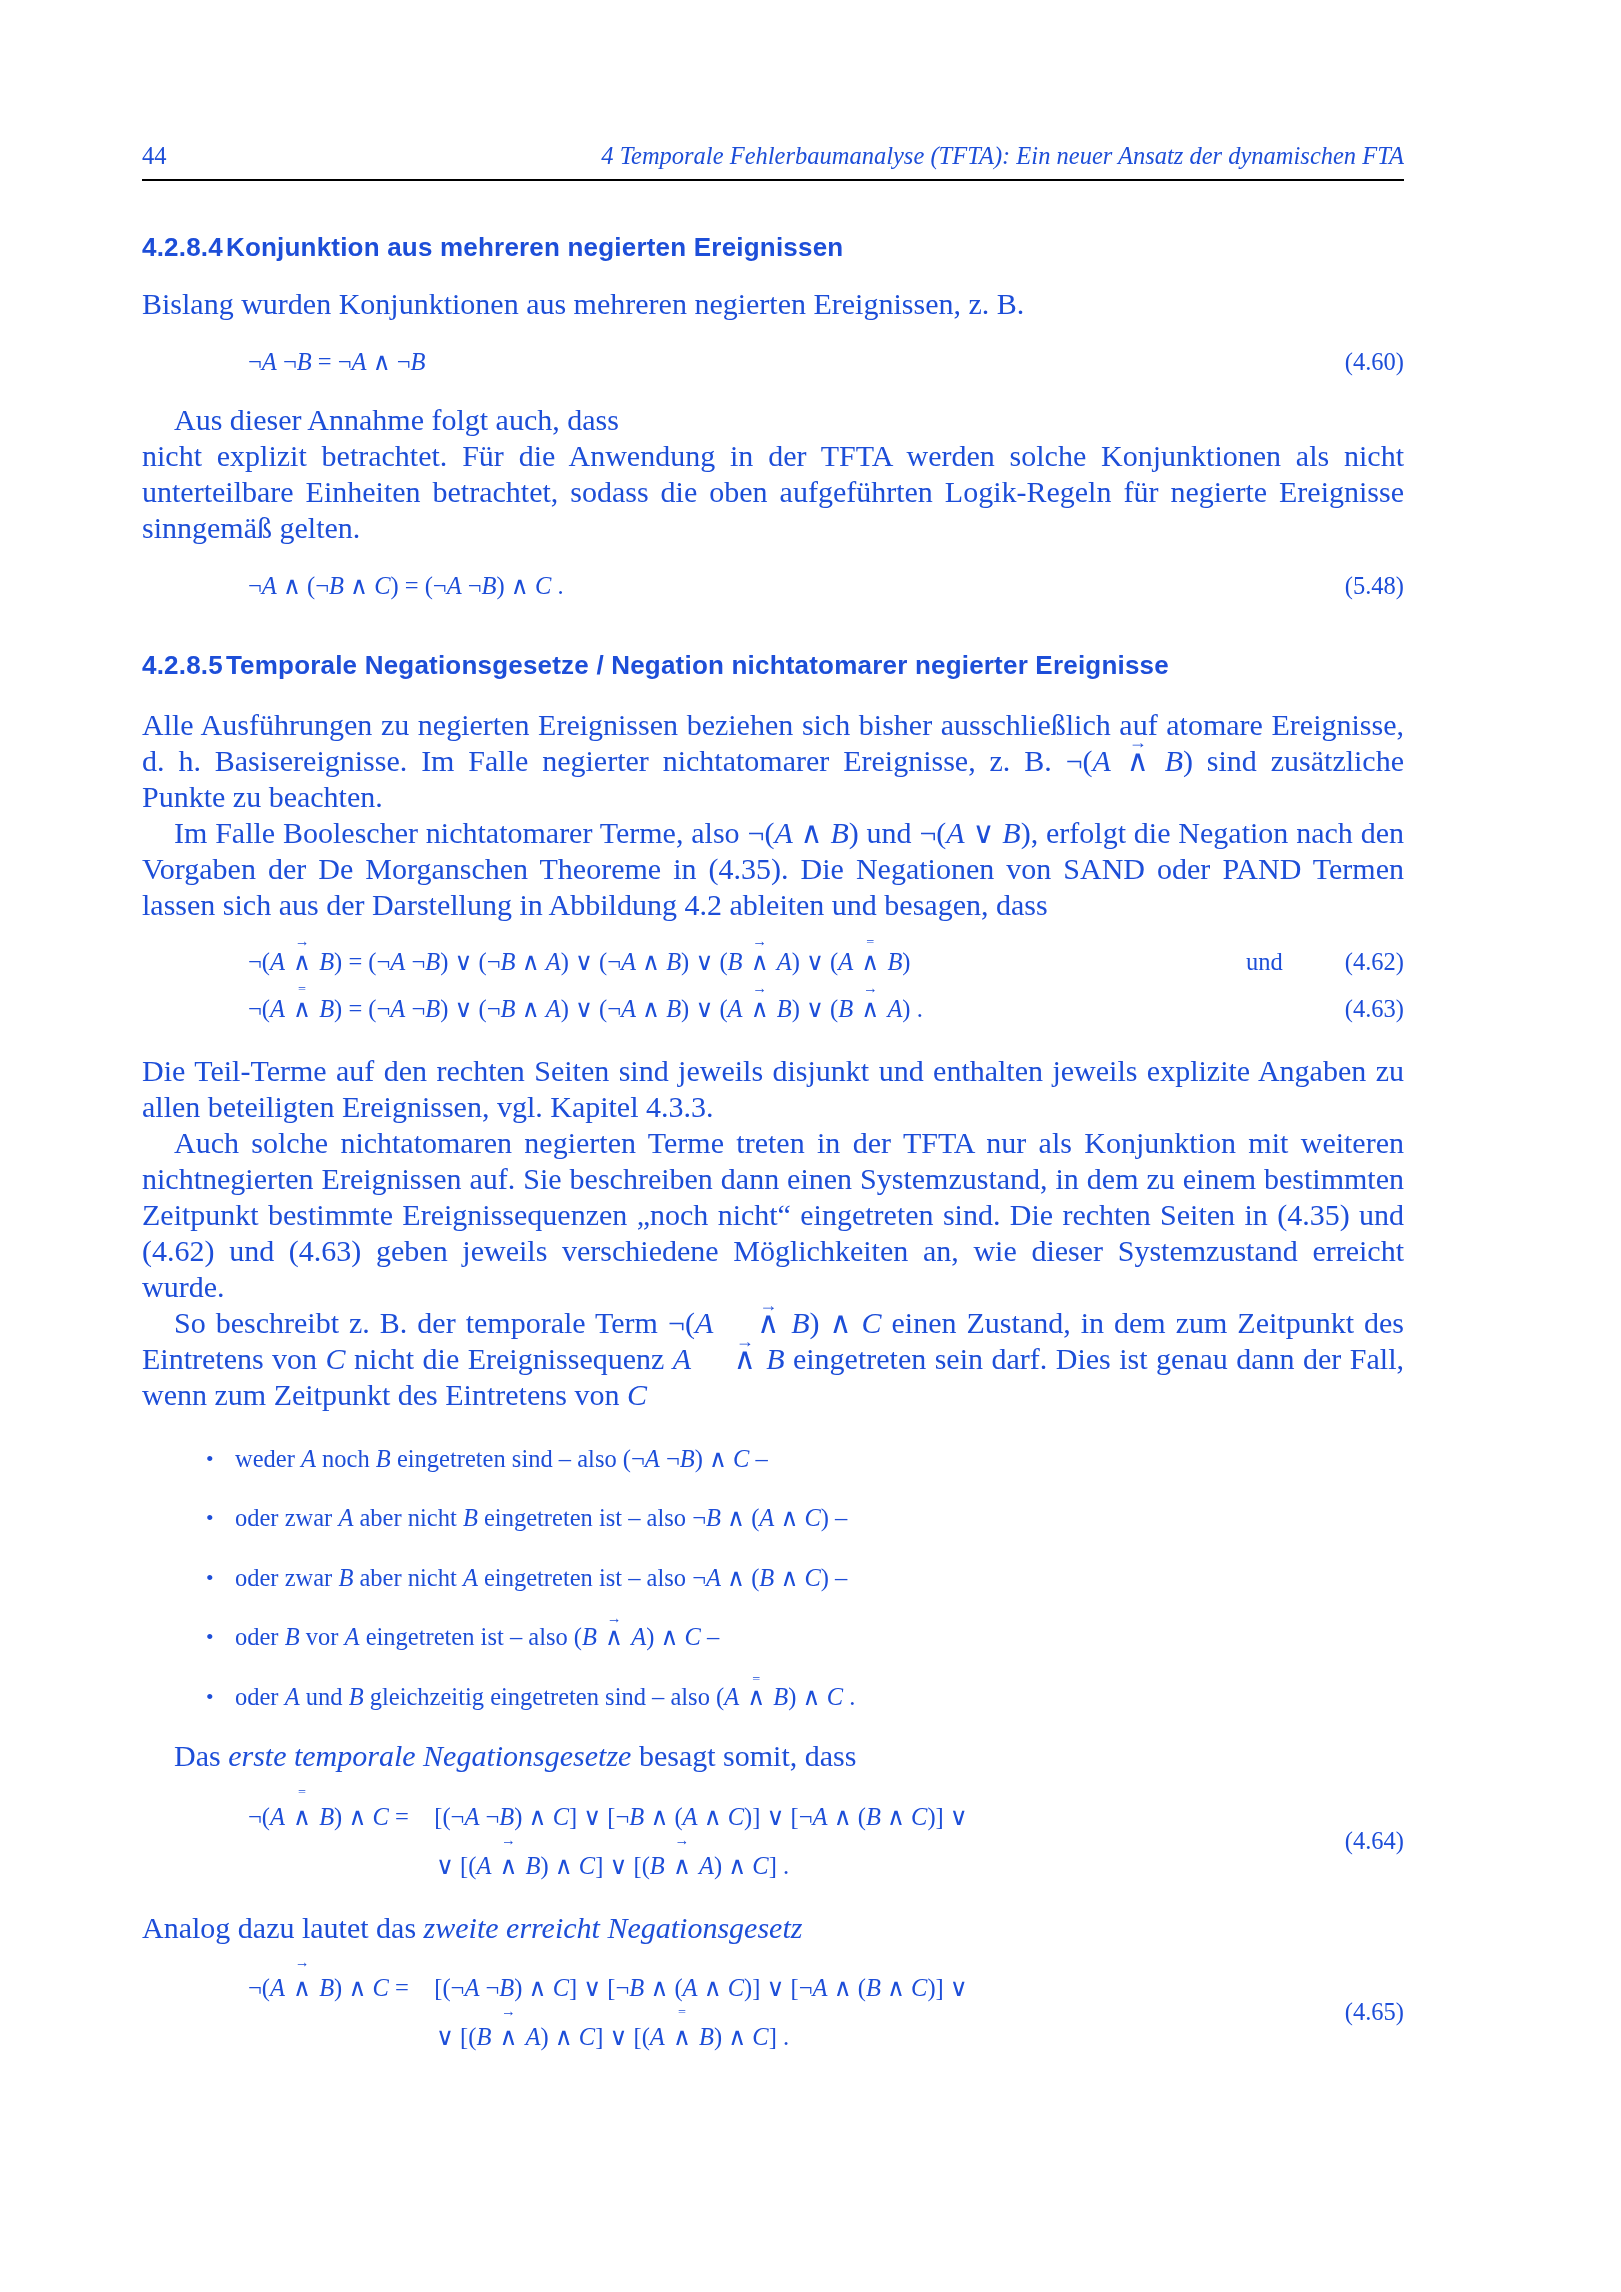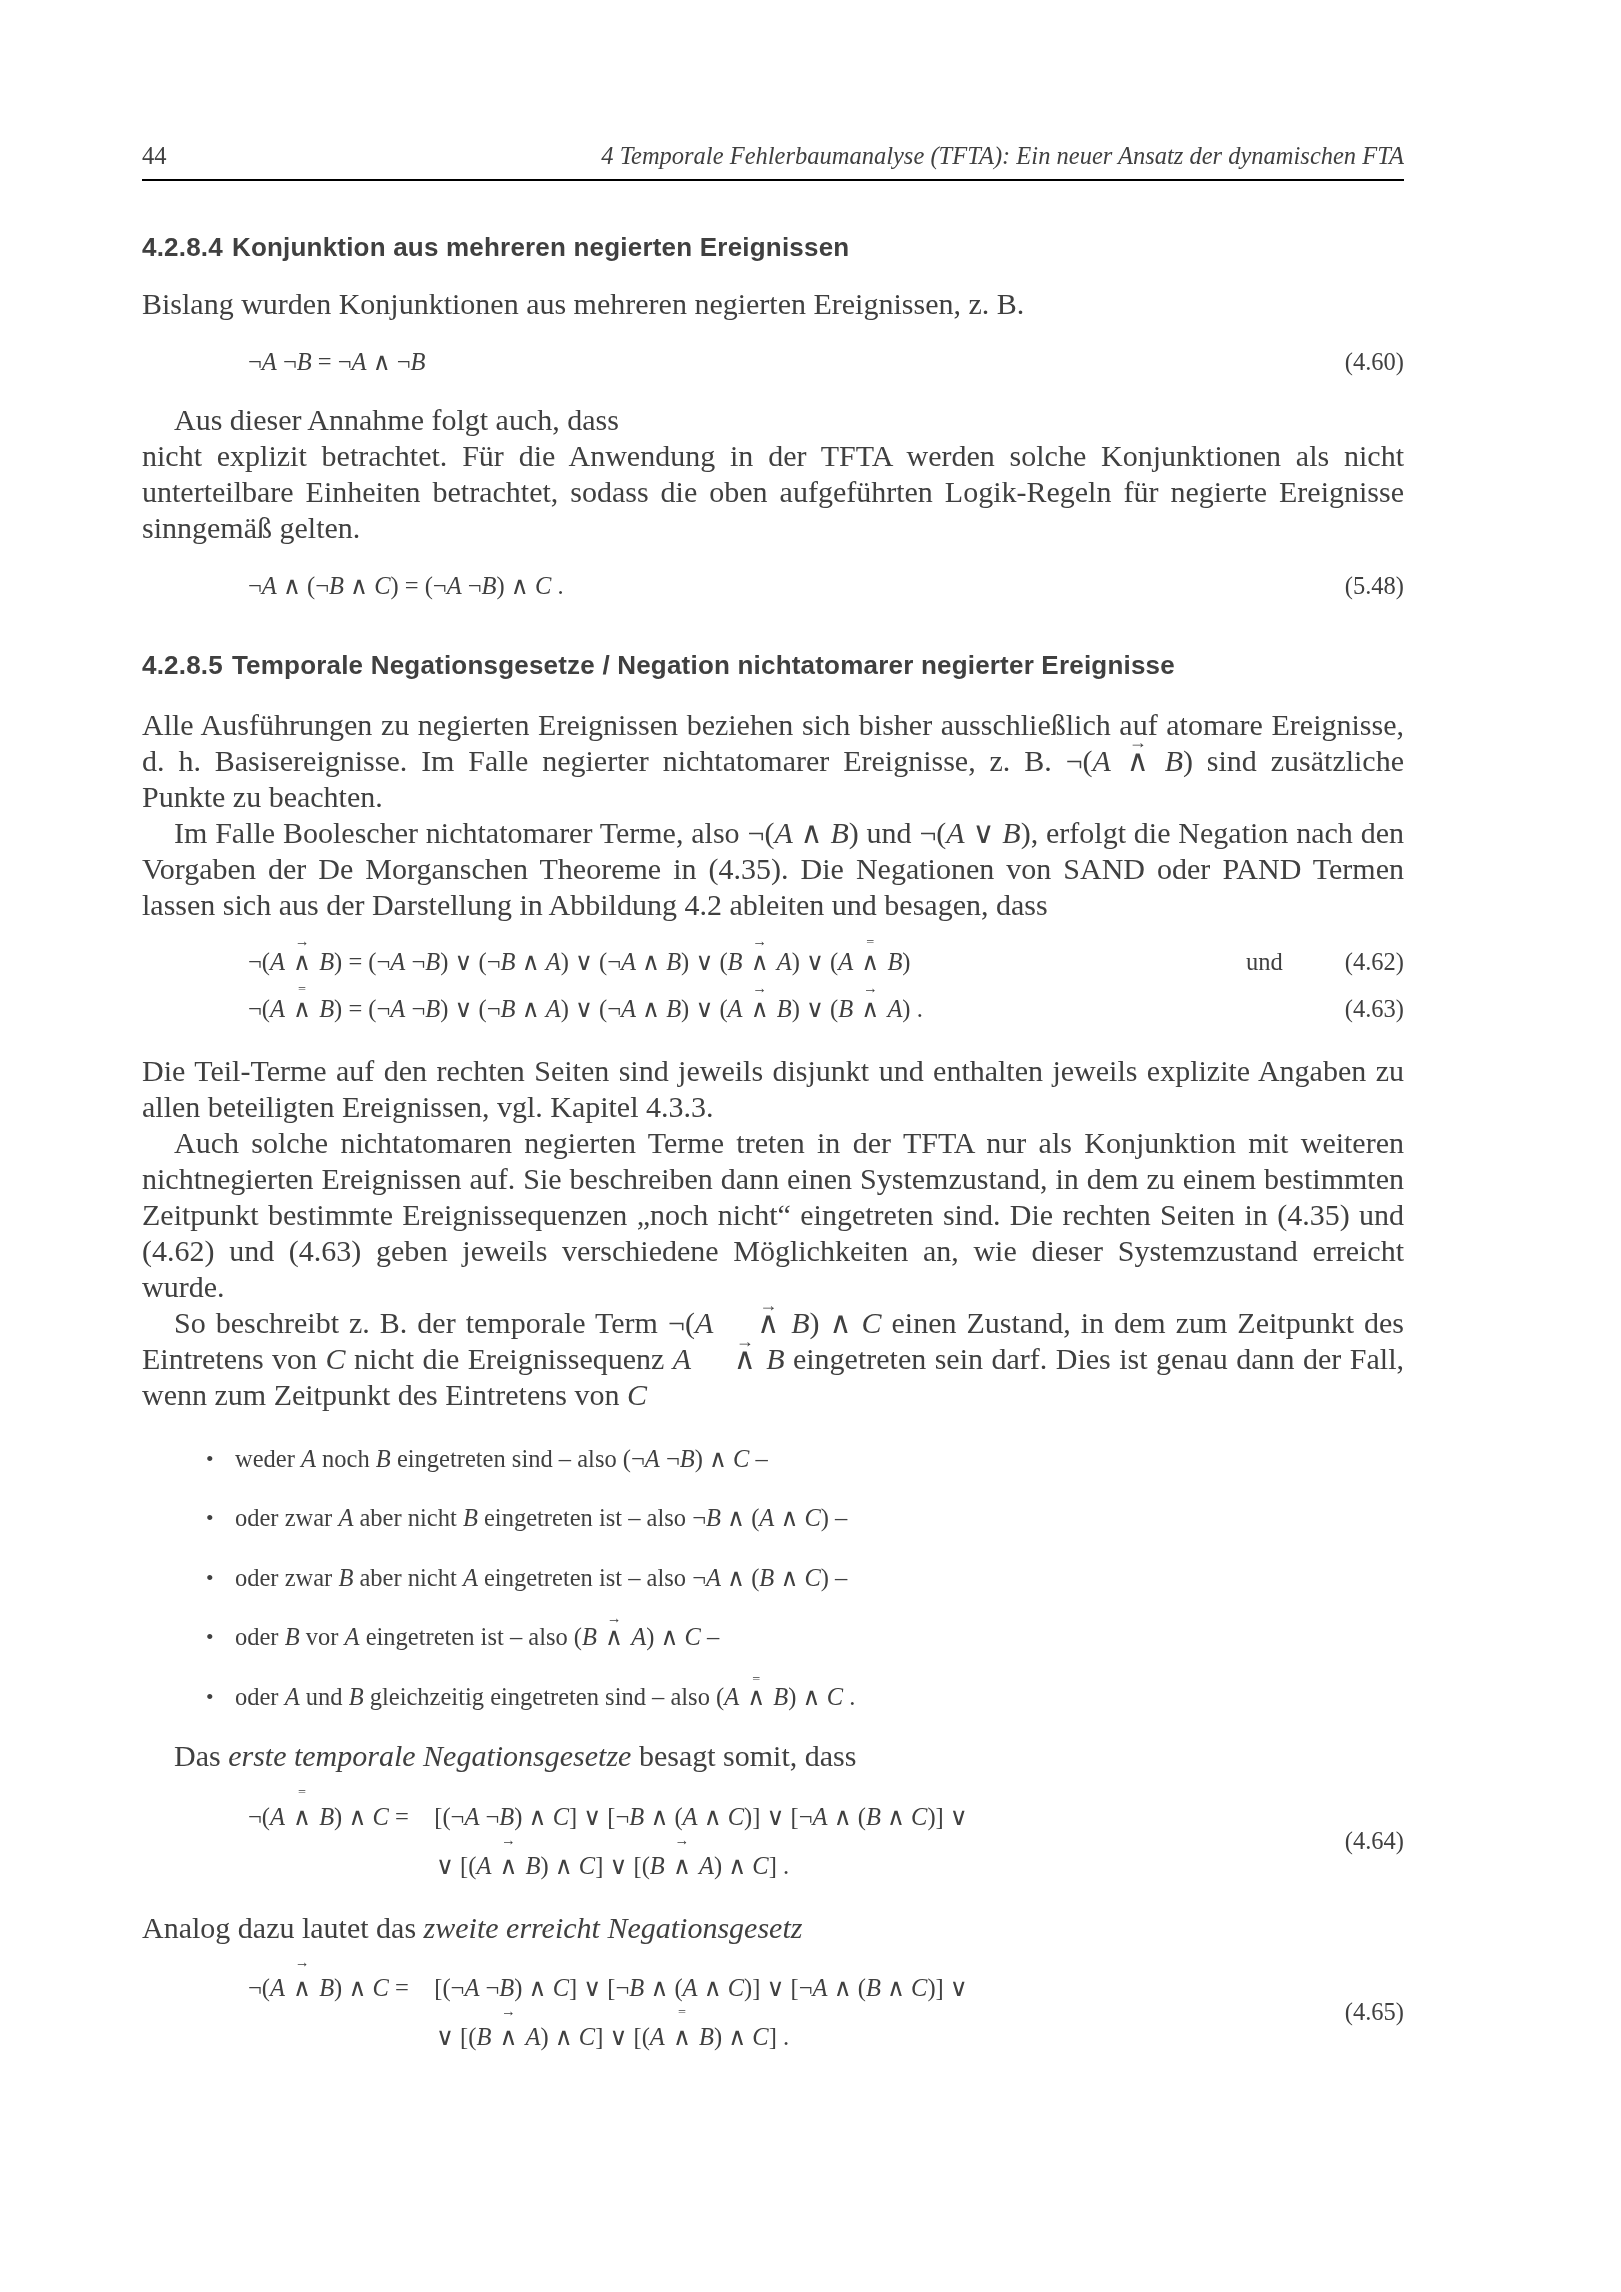--- a/index.html
+++ b/index.html
@@ -1,20 +1,20 @@
 <!DOCTYPE html>
 <html lang="de"><head>
 <meta charset="utf-8">
 <style>
   html,body{margin:0;padding:0;background:#ffffff;}
   .page{
     position:relative;
     width:1621px;height:2293px;
     background:#ffffff;
-    color:#404040;
+    color:#1d4ed8;
     font-family:"Liberation Serif","DejaVu Serif",serif;
     overflow:hidden;
   }
   .content{
     position:absolute;
     left:142px;top:142px;
     width:1262px;
   }
   
   .runhead{
@@ -28,21 +28,21 @@
   .rule{border:none;border-top:2px solid #000;margin:8.8px 0 0 0;}
 
   
   .sec{
     font-family:"Liberation Sans","DejaVu Sans",sans-serif;
     font-weight:bold;
     font-size:26px;
     margin:51px 0 23.5px 0;
     letter-spacing:0.2px;
   }
-  .sec .secno{margin-right:9px;}
+  .sec .secno{margin-right:3px;}
   .sec2{margin-top:45px;margin-bottom:25.5px;}
 
   
   p.body{
     font-size:30px;
     line-height:36px;
     text-align:justify;
     margin:0;
   }
   p.ind{text-indent:32px;}

